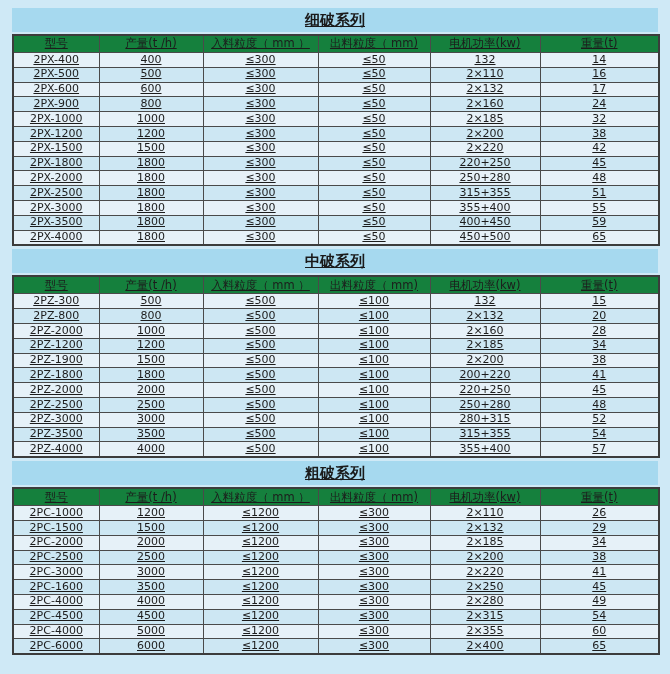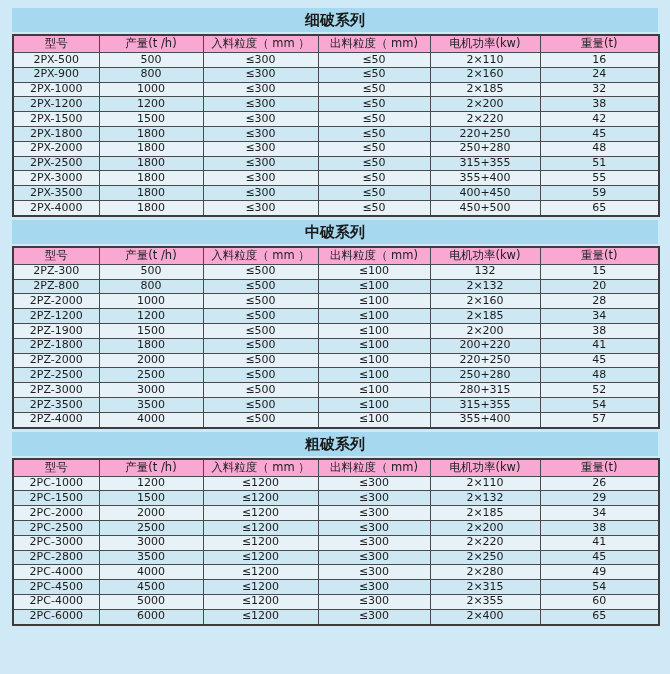--- a/index.html
+++ b/index.html
@@ -2,21 +2,21 @@
 <html><head>
 <meta charset="utf-8">
 <style>
   html,body{margin:0;padding:0;}
   body{
     width:670px;height:674px;overflow:hidden;
     background:#cfe9f6;
     font-family:"DejaVu Sans","Liberation Sans",sans-serif;
     color:#1c1c1c;
   }
-  .page{padding:8px 12px 0 12px;}
+  .page{padding:8px 12px 0 12px;text-decoration:underline;}
   .section{margin-bottom:1px;}
   .band{
     height:24px;line-height:24px;
     background:#a6d9ef;
     text-align:center;
     font-size:15px;font-weight:bold;color:#1a1a1a;
     margin-bottom:2px;
   }
   table{
     width:646px;
@@ -30,21 +30,21 @@
     text-align:center;
     vertical-align:middle;
     padding:0;
     font-size:11px;
     line-height:1.15;
     overflow:hidden;
     white-space:nowrap;
   }
   thead th{
     height:16px;
-    background:#f9a8d4;
+    background:#15803d;
     font-weight:normal;
     font-size:11.5px;
   }
   tbody td{height:13.8px;}
   tbody tr:nth-child(odd) td{background:#e6f1f8;}
   tbody tr:nth-child(even) td{background:#cde7f3;}
   col.c0{width:86px;}
   col.c1{width:104px;}
   col.c2{width:115px;}
   col.c3{width:112px;}
@@ -72,26 +72,42 @@
           <th>型号</th>
           <th>产量(t /h)</th>
           <th>入料粒度（ mm ）</th>
           <th>出料粒度（ mm)</th>
           <th>电机功率(kw)</th>
           <th>重量(t)</th>
         </tr>
       </thead>
       <tbody>
           <tr>
+            <td>2PX-400</td>
+            <td>400</td>
+            <td>≤300</td>
+            <td>≤50</td>
+            <td>132</td>
+            <td>14</td>
+          </tr>
+          <tr>
             <td>2PX-500</td>
             <td>500</td>
             <td>≤300</td>
             <td>≤50</td>
             <td>2×110</td>
             <td>16</td>
+          </tr>
+          <tr>
+            <td>2PX-600</td>
+            <td>600</td>
+            <td>≤300</td>
+            <td>≤50</td>
+            <td>2×132</td>
+            <td>17</td>
           </tr>
           <tr>
             <td>2PX-900</td>
             <td>800</td>
             <td>≤300</td>
             <td>≤50</td>
             <td>2×160</td>
             <td>24</td>
           </tr>
           <tr>
@@ -340,21 +356,21 @@
           </tr>
           <tr>
             <td>2PC-3000</td>
             <td>3000</td>
             <td>≤1200</td>
             <td>≤300</td>
             <td>2×220</td>
             <td>41</td>
           </tr>
           <tr>
-            <td>2PC-2800</td>
+            <td>2PC-1600</td>
             <td>3500</td>
             <td>≤1200</td>
             <td>≤300</td>
             <td>2×250</td>
             <td>45</td>
           </tr>
           <tr>
             <td>2PC-4000</td>
             <td>4000</td>
             <td>≤1200</td>

